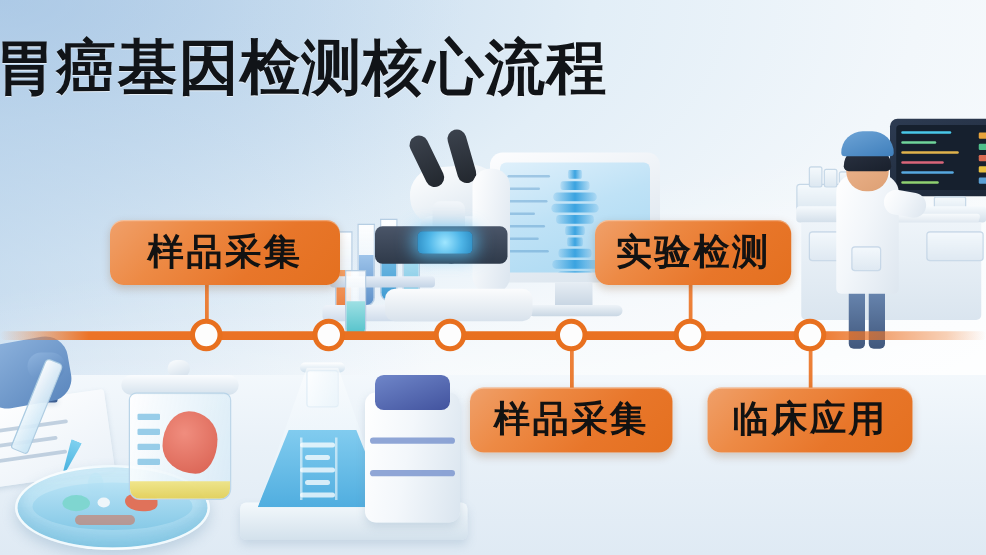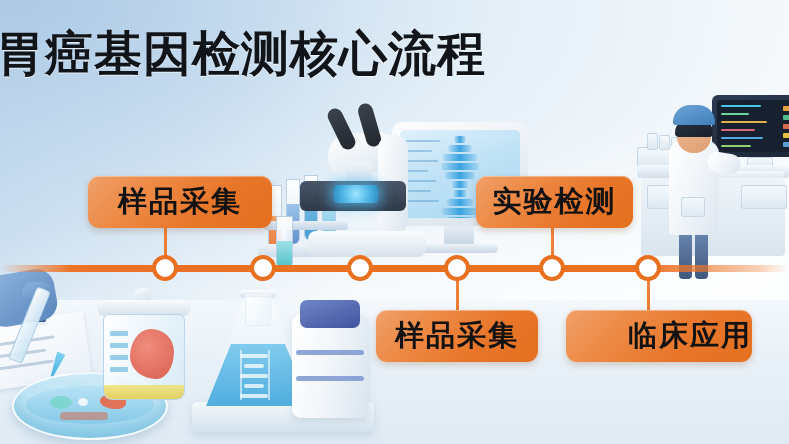--- a/index.html
+++ b/index.html
@@ -385,17 +385,17 @@
 
   <div class="chip" style="left:88px;top:176px;width:184px;">
     <span>样品采集</span>
   </div>
   <div class="chip" style="left:476px;top:176px;width:157px;">
     <span>实验检测</span>
   </div>
   <div class="chip" style="left:376px;top:310px;width:162px;">
     <span>样品采集</span>
   </div>
-  <div class="chip" style="left:566px;top:310px;width:186px;justify-content:flex-end;">
+  <div class="chip" style="left:566px;top:310px;width:164px;">
     <span>临床应用</span>
   </div>
 
 </div>
 
 </body></html>

